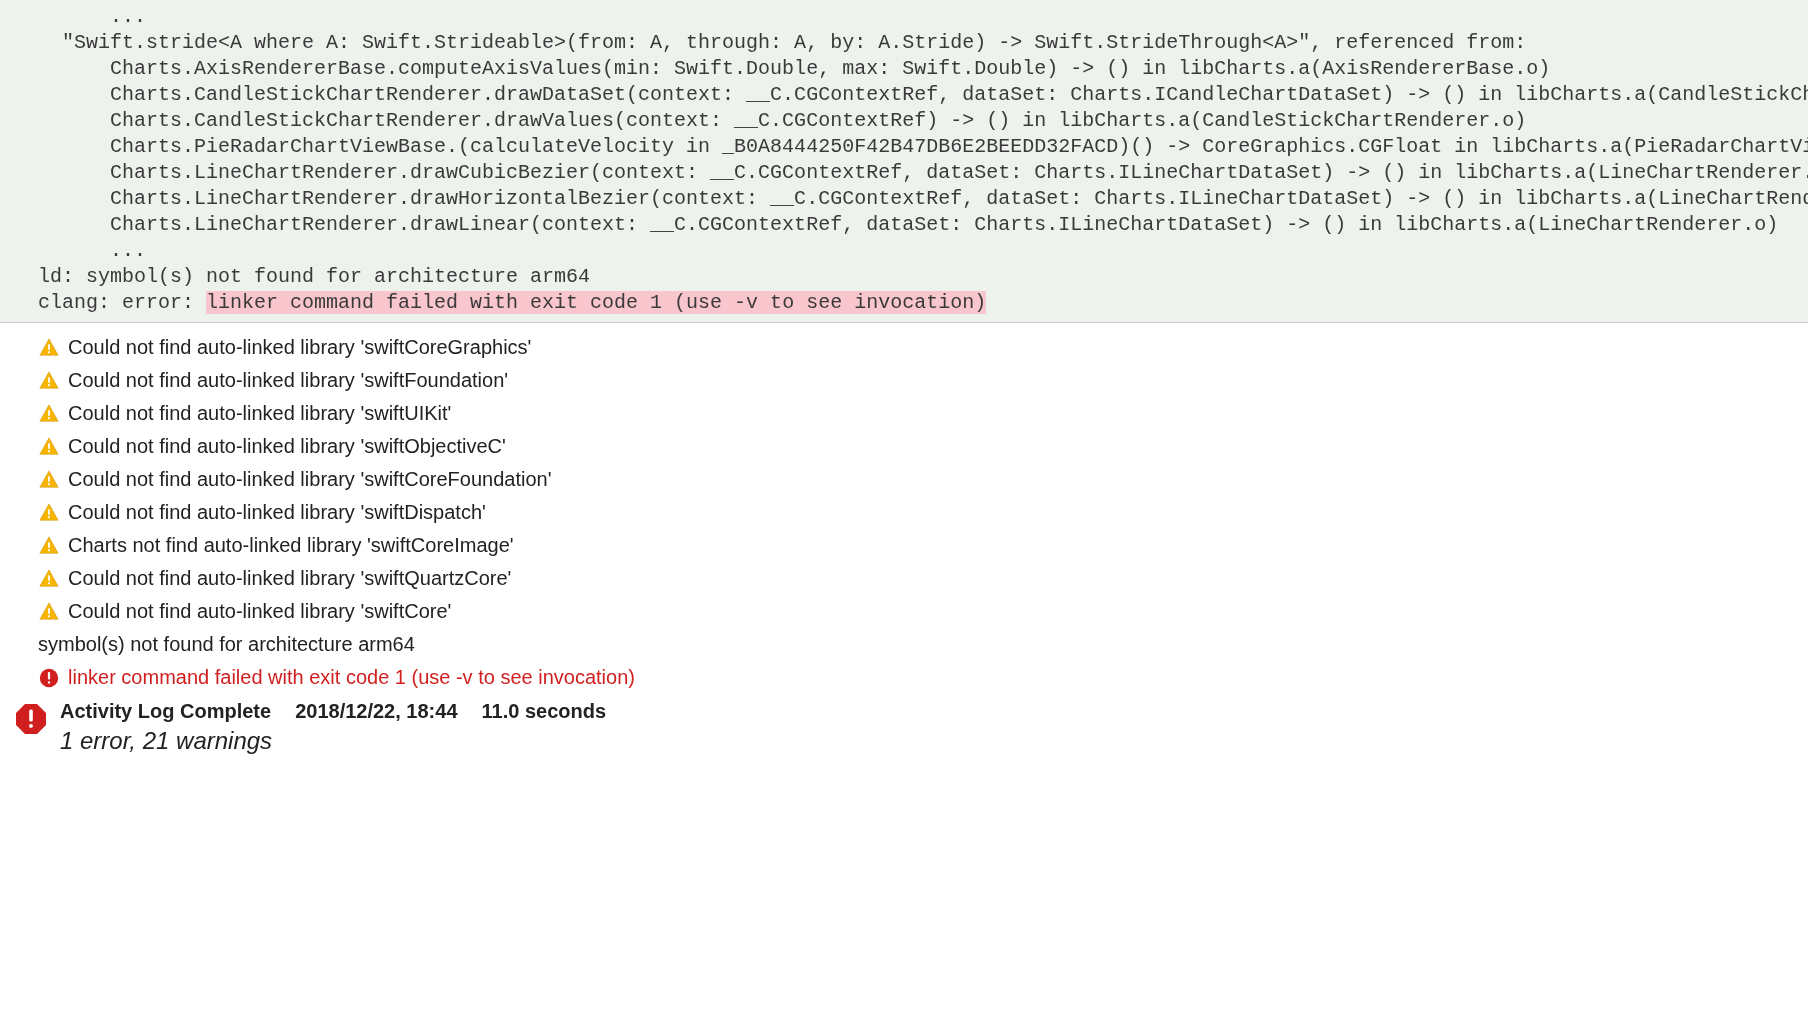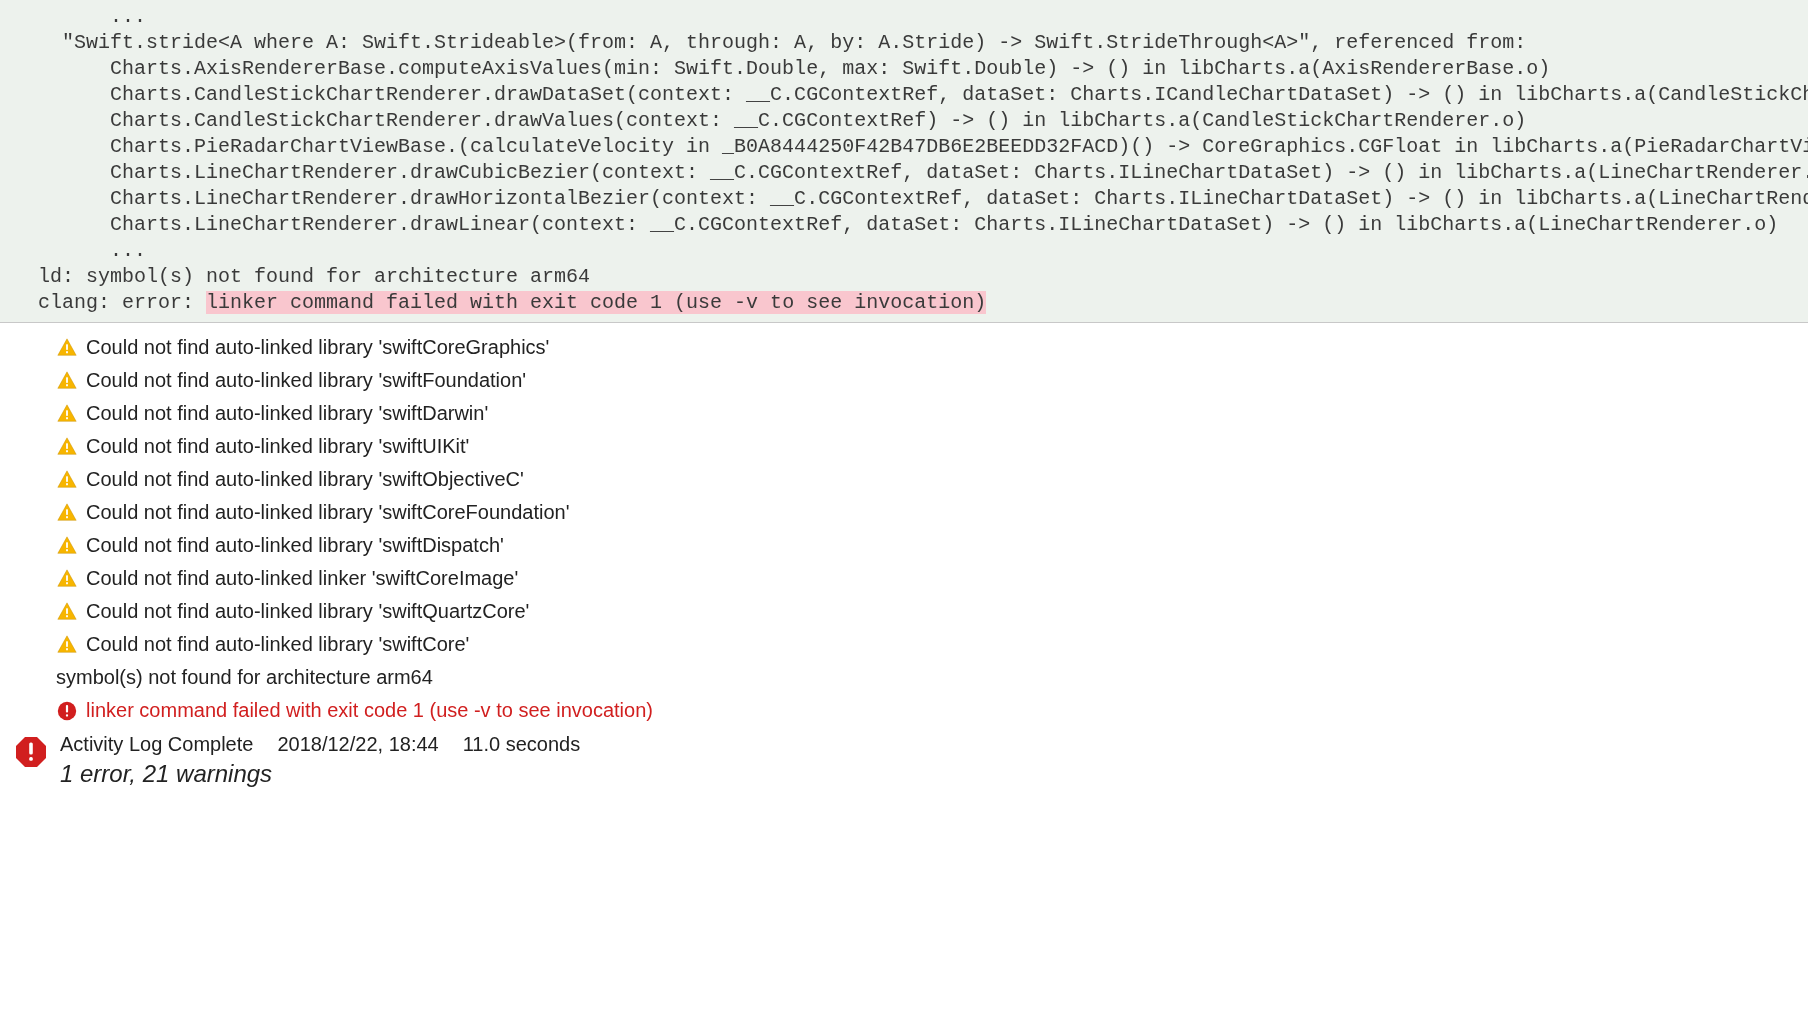--- a/index.html
+++ b/index.html
@@ -23,21 +23,20 @@
     line-height: 1.3;
     color: #3a3a3a;
     white-space: pre;
     padding: 0 0 0 38px;
   }
   .console pre .hl {
     background: #f9c6ce;
   }
   .issues {
     padding: 8px 0 0 38px;
-    margin-left: 18px;
   }
   .issue-row {
     display: flex;
     align-items: center;
     gap: 8px;
     padding: 2px 0;
     font-size: 20px;
     line-height: 1.45;
     color: #222;
   }
@@ -62,21 +61,21 @@
   .stop-icon {
     width: 34px; height: 34px;
     flex: 0 0 34px;
     display: inline-flex;
     align-items: center; justify-content: center;
     margin-top: 2px;
   }
   .stop-icon svg { width: 34px; height: 34px; }
   .summary-lines { display: flex; flex-direction: column; }
   .summary-top {
-    font-weight: 400;
+    font-weight: 700;
     font-size: 20px;
     display: flex; gap: 24px;
   }
   .summary-sub {
     font-size: 24px;
     color: #222;
     margin-top: 4px;
     font-style: italic;
   }
 </style>
@@ -134,28 +133,20 @@
         </svg>
       </span>
       <span class="msg">Could not find auto-linked library 'swiftFoundation'</span>
     </div>
     <div class="issue-row">
       <span class="warn-icon">
         <svg viewBox="0 0 24 24">
           <use href="#warn-tri"></use>
         </svg>
       </span>
-      <span class="msg">Could not find auto-linked library 'swiftDarwin'</span>
-    </div>
-    <div class="issue-row">
-      <span class="warn-icon">
-        <svg viewBox="0 0 24 24">
-          <use href="#warn-tri"></use>
-        </svg>
-      </span>
       <span class="msg">Could not find auto-linked library 'swiftUIKit'</span>
     </div>
     <div class="issue-row">
       <span class="warn-icon">
         <svg viewBox="0 0 24 24">
           <use href="#warn-tri"></use>
         </svg>
       </span>
       <span class="msg">Could not find auto-linked library 'swiftObjectiveC'</span>
     </div>
@@ -174,21 +165,21 @@
         </svg>
       </span>
       <span class="msg">Could not find auto-linked library 'swiftDispatch'</span>
     </div>
     <div class="issue-row">
       <span class="warn-icon">
         <svg viewBox="0 0 24 24">
           <use href="#warn-tri"></use>
         </svg>
       </span>
-      <span class="msg">Could not find auto-linked linker 'swiftCoreImage'</span>
+      <span class="msg">Charts not find auto-linked library 'swiftCoreImage'</span>
     </div>
     <div class="issue-row">
       <span class="warn-icon">
         <svg viewBox="0 0 24 24">
           <use href="#warn-tri"></use>
         </svg>
       </span>
       <span class="msg">Could not find auto-linked library 'swiftQuartzCore'</span>
     </div>
     <div class="issue-row">

